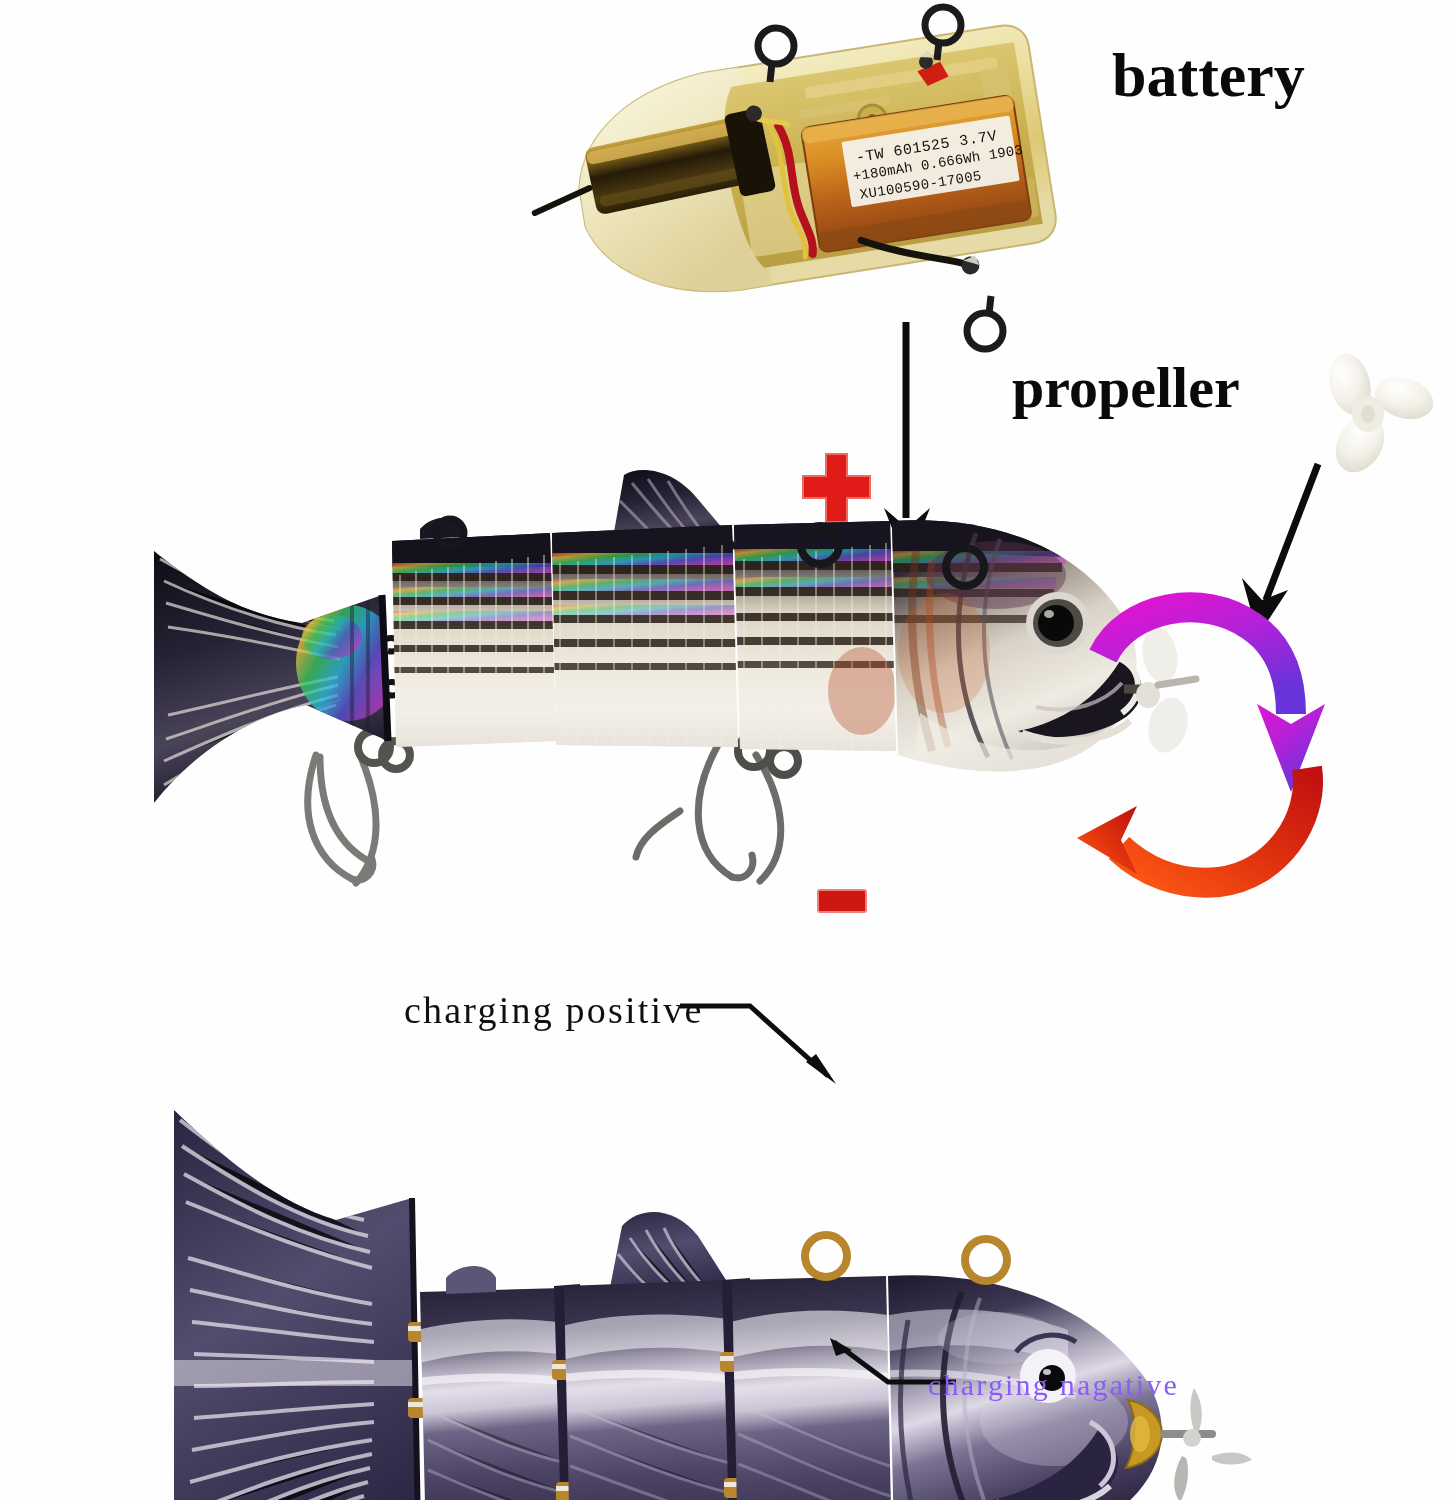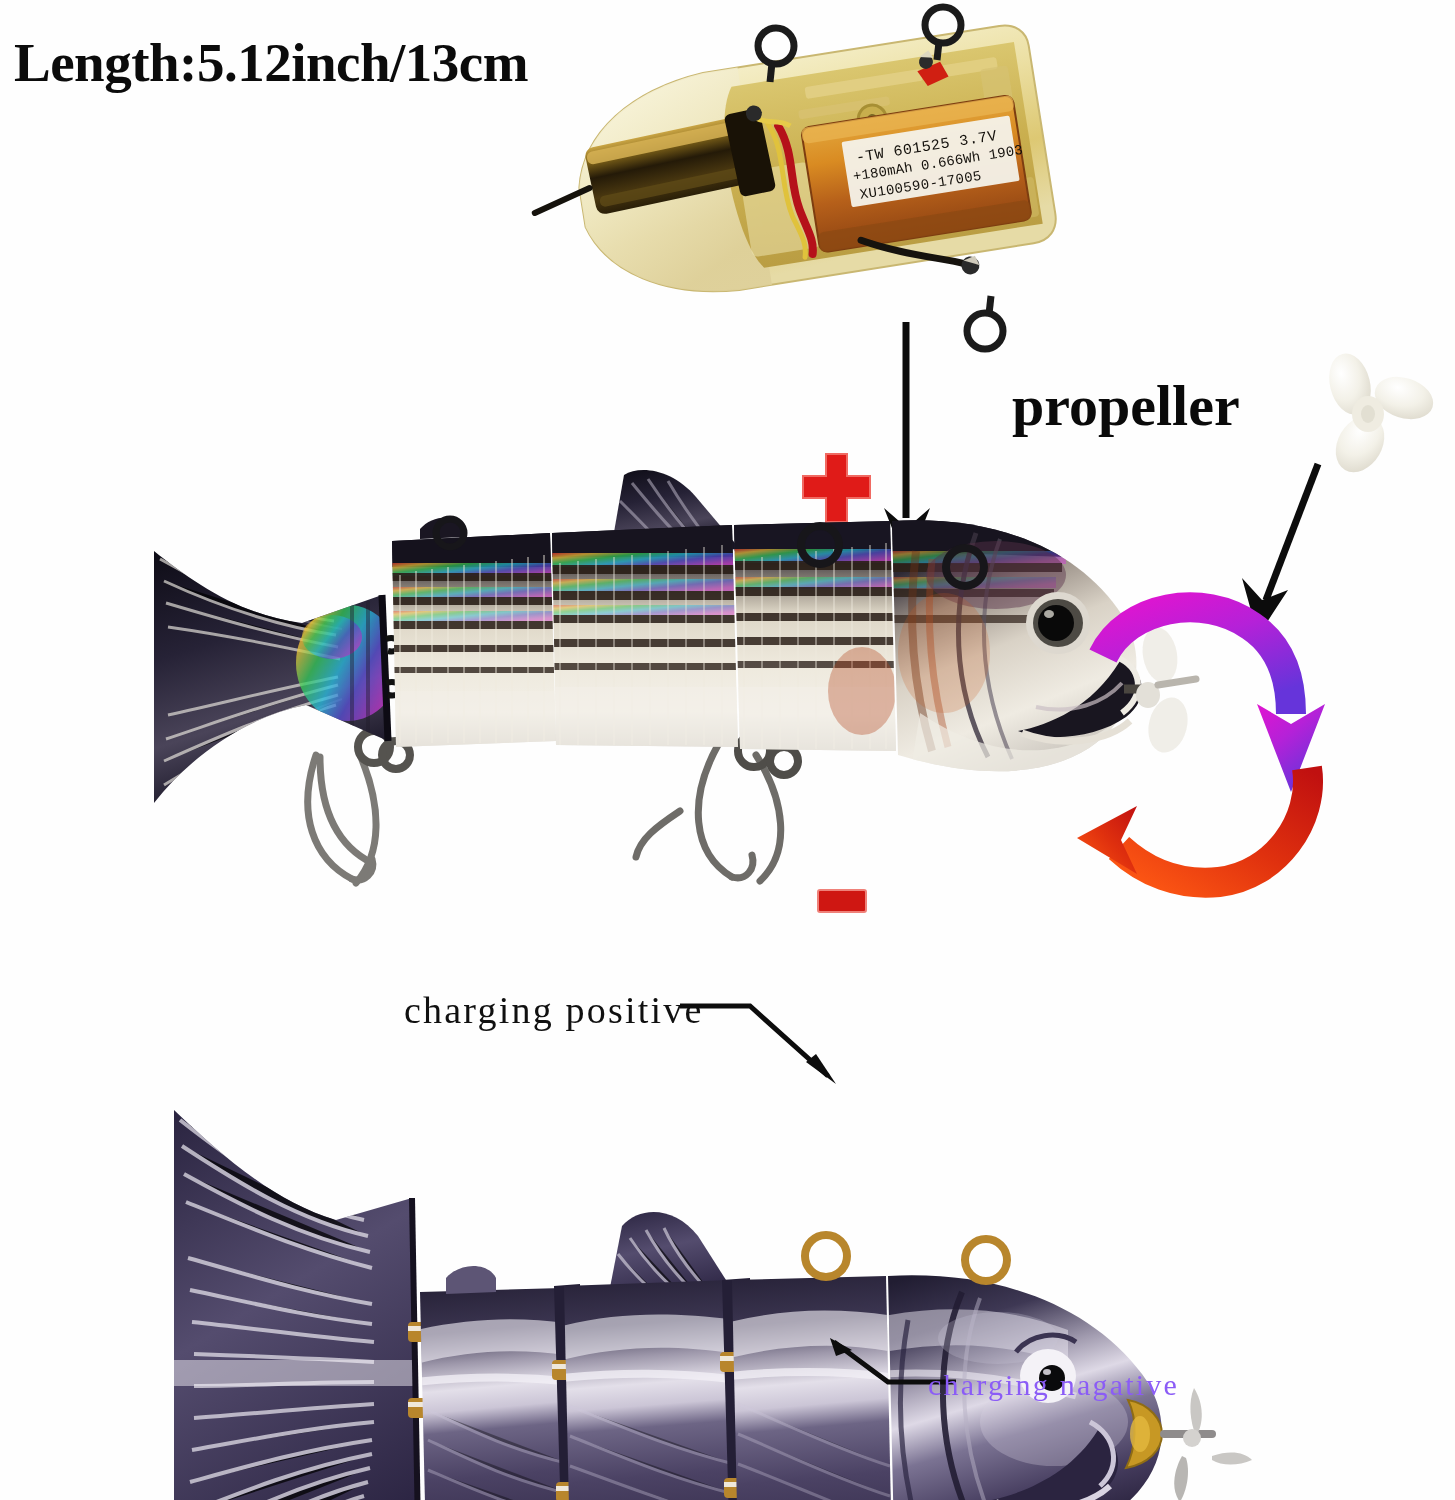--- a/index.html
+++ b/index.html
@@ -4,36 +4,35 @@
 <style>
   html,body{margin:0;padding:0;background:#ffffff;}
   body{width:1455px;height:1500px;position:relative;overflow:hidden;
        font-family:"Liberation Serif",serif;background:#fefefe;}
   .stage{position:absolute;inset:0;width:1455px;height:1500px;}
   .spec-block{position:absolute;left:14px;top:34px;line-height:1.04;}
   .spec-line{font-family:"Liberation Serif",serif;font-weight:bold;
              font-size:55px;color:#0b0b0b;white-space:nowrap;letter-spacing:-0.5px;}
   .lbl-battery{position:absolute;left:1112px;top:40px;font-family:"Liberation Serif",serif;
                font-weight:bold;font-size:62px;color:#0a0a0a;white-space:nowrap;}
-  .lbl-propeller{position:absolute;left:1012px;top:372px;font-family:"Liberation Serif",serif;
+  .lbl-propeller{position:absolute;left:1012px;top:354px;font-family:"Liberation Serif",serif;
                font-weight:bold;font-size:58px;color:#0a0a0a;white-space:nowrap;}
   .lbl-chg-pos{position:absolute;left:404px;top:988px;font-family:"Liberation Serif",serif;
                font-size:38px;color:#101010;white-space:nowrap;letter-spacing:2.2px;}
   .lbl-chg-neg{position:absolute;left:928px;top:1368px;font-family:"Liberation Serif",serif;
                font-size:30px;color:#8b5cf6;white-space:nowrap;letter-spacing:2.2px;}
   svg{display:block;overflow:visible;}
   .abs{position:absolute;}
 </style>
 </head>
 <body>
 
 <div class="stage">
 
   <div class="spec-block">
-    <div class="spec-line">Length:5.12inch/13cm</div>
   </div>
 
   <svg class="abs" style="left:548px;top:0px;" width="560" height="360" viewBox="0 0 560 360">
     <defs>
       <linearGradient id="housG" x1="0" y1="0" x2="0.2" y2="1">
         <stop offset="0" stop-color="#f6f1cf"></stop>
         <stop offset="0.35" stop-color="#ece0a4"></stop>
         <stop offset="0.7" stop-color="#ddc873"></stop>
         <stop offset="1" stop-color="#e6dba6"></stop>
       </linearGradient>
@@ -116,20 +115,21 @@
     <g fill="none" stroke="#1b1b1b" stroke-width="7">
       <circle cx="228" cy="46" r="18"></circle>
       <path d="M224,63 L222,82"></path>
       <circle cx="395" cy="25" r="18"></circle>
       <path d="M391,42 L389,60"></path>
       <circle cx="437" cy="331" r="18"></circle>
       <path d="M441,314 L443,296"></path>
     </g>
   </svg>
 
+  <div class="lbl-battery">battery</div>
 
   <svg class="abs" style="left:876px;top:322px;" width="64" height="250" viewBox="0 0 64 250">
     <path d="M30,0 L30,196" stroke="#0c0c0c" stroke-width="7" fill="none"></path>
     <path d="M8,186 L31,244 L54,186 L31,206 Z" fill="#0c0c0c"></path>
   </svg>
 
   <svg class="abs" style="left:795px;top:450px;" width="86" height="80" viewBox="0 0 86 80">
     <path d="M31,4 L52,4 L52,26 L75,26 L75,48 L52,48 L52,72 L31,72 L31,48 L8,48 L8,26 L31,26 Z" fill="#e01b18" stroke="#f06a62" stroke-width="2"></path>
   </svg>
   <svg class="abs" style="left:812px;top:884px;" width="60" height="34" viewBox="0 0 60 34">

